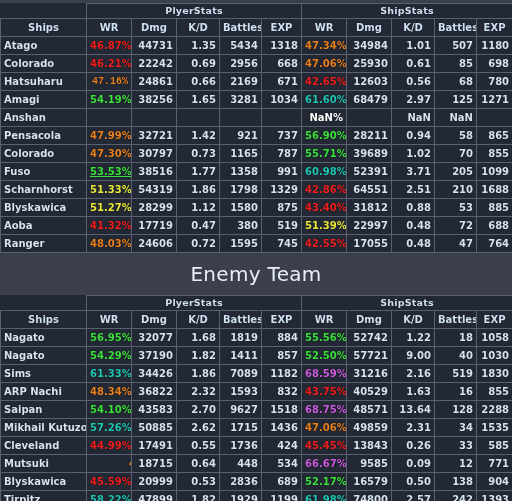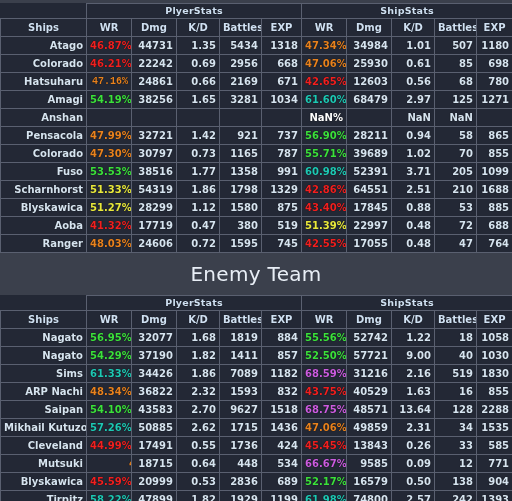--- a/index.html
+++ b/index.html
@@ -54,21 +54,21 @@
     border-left: none;
     border-top: none;
     background: #232835;
   }
   table.stats tr.head-row th {
     text-align: center;
     font-size: 10px;
     color: #cfe0f2;
   }
   td.ship {
-    text-align: right;
+    text-align: left;
     color: #d6e4f0;
     margin-left: 12px;
   }
   td.num {
     text-align: right;
   }
   td.wr {
     text-align: right;
   }
   col.c-ship { width: 86px; }
@@ -233,21 +233,21 @@
             <td class="num">1165</td>
             <td class="num">787</td>
             <td class="wr" style="color: rgb(60, 224, 60);">55.71%</td>
             <td class="num">39689</td>
             <td class="num">1.02</td>
             <td class="num">70</td>
             <td class="num">855</td>
           </tr>
           <tr>
             <td class="ship">Fuso</td>
-            <td class="wr" style="color: rgb(60, 224, 60);">53.53%</td>
+            <td class="wr" style="color: rgb(60, 224, 60); text-decoration: underline;">53.53%</td>
             <td class="num">38516</td>
             <td class="num">1.77</td>
             <td class="num">1358</td>
             <td class="num">991</td>
             <td class="wr" style="color: rgb(30, 200, 180);">60.98%</td>
             <td class="num">52391</td>
             <td class="num">3.71</td>
             <td class="num">205</td>
             <td class="num">1099</td>
           </tr>
@@ -265,21 +265,21 @@
             <td class="num">1688</td>
           </tr>
           <tr>
             <td class="ship">Blyskawica</td>
             <td class="wr" style="color: rgb(232, 232, 60);">51.27%</td>
             <td class="num">28299</td>
             <td class="num">1.12</td>
             <td class="num">1580</td>
             <td class="num">875</td>
             <td class="wr" style="color: rgb(240, 32, 32);">43.40%</td>
-            <td class="num">17845</td>
+            <td class="num">31812</td>
             <td class="num">0.88</td>
             <td class="num">53</td>
             <td class="num">885</td>
           </tr>
           <tr>
             <td class="ship">Aoba</td>
             <td class="wr" style="color: rgb(240, 32, 32);">41.32%</td>
             <td class="num">17719</td>
             <td class="num">0.47</td>
             <td class="num">380</td>

